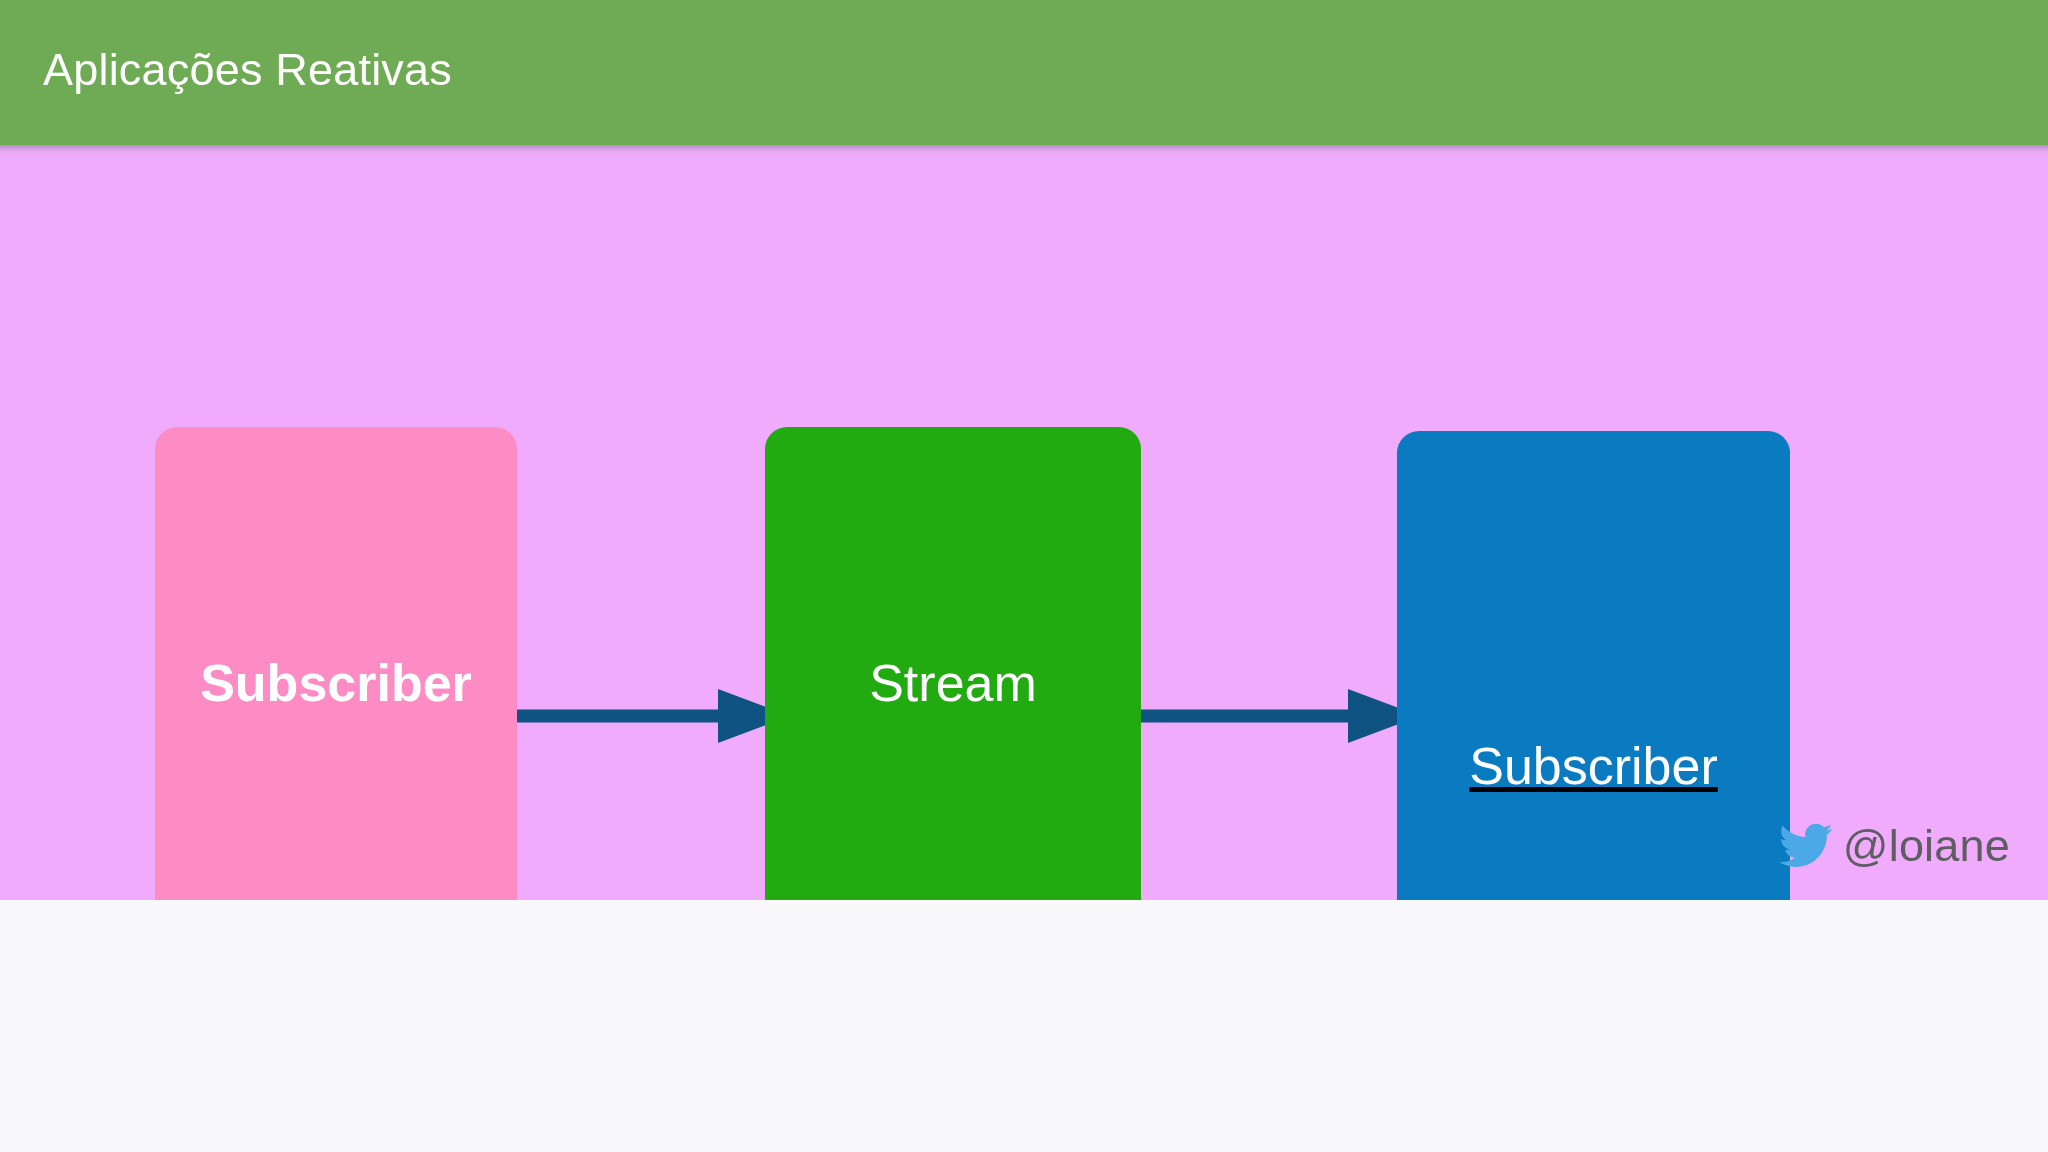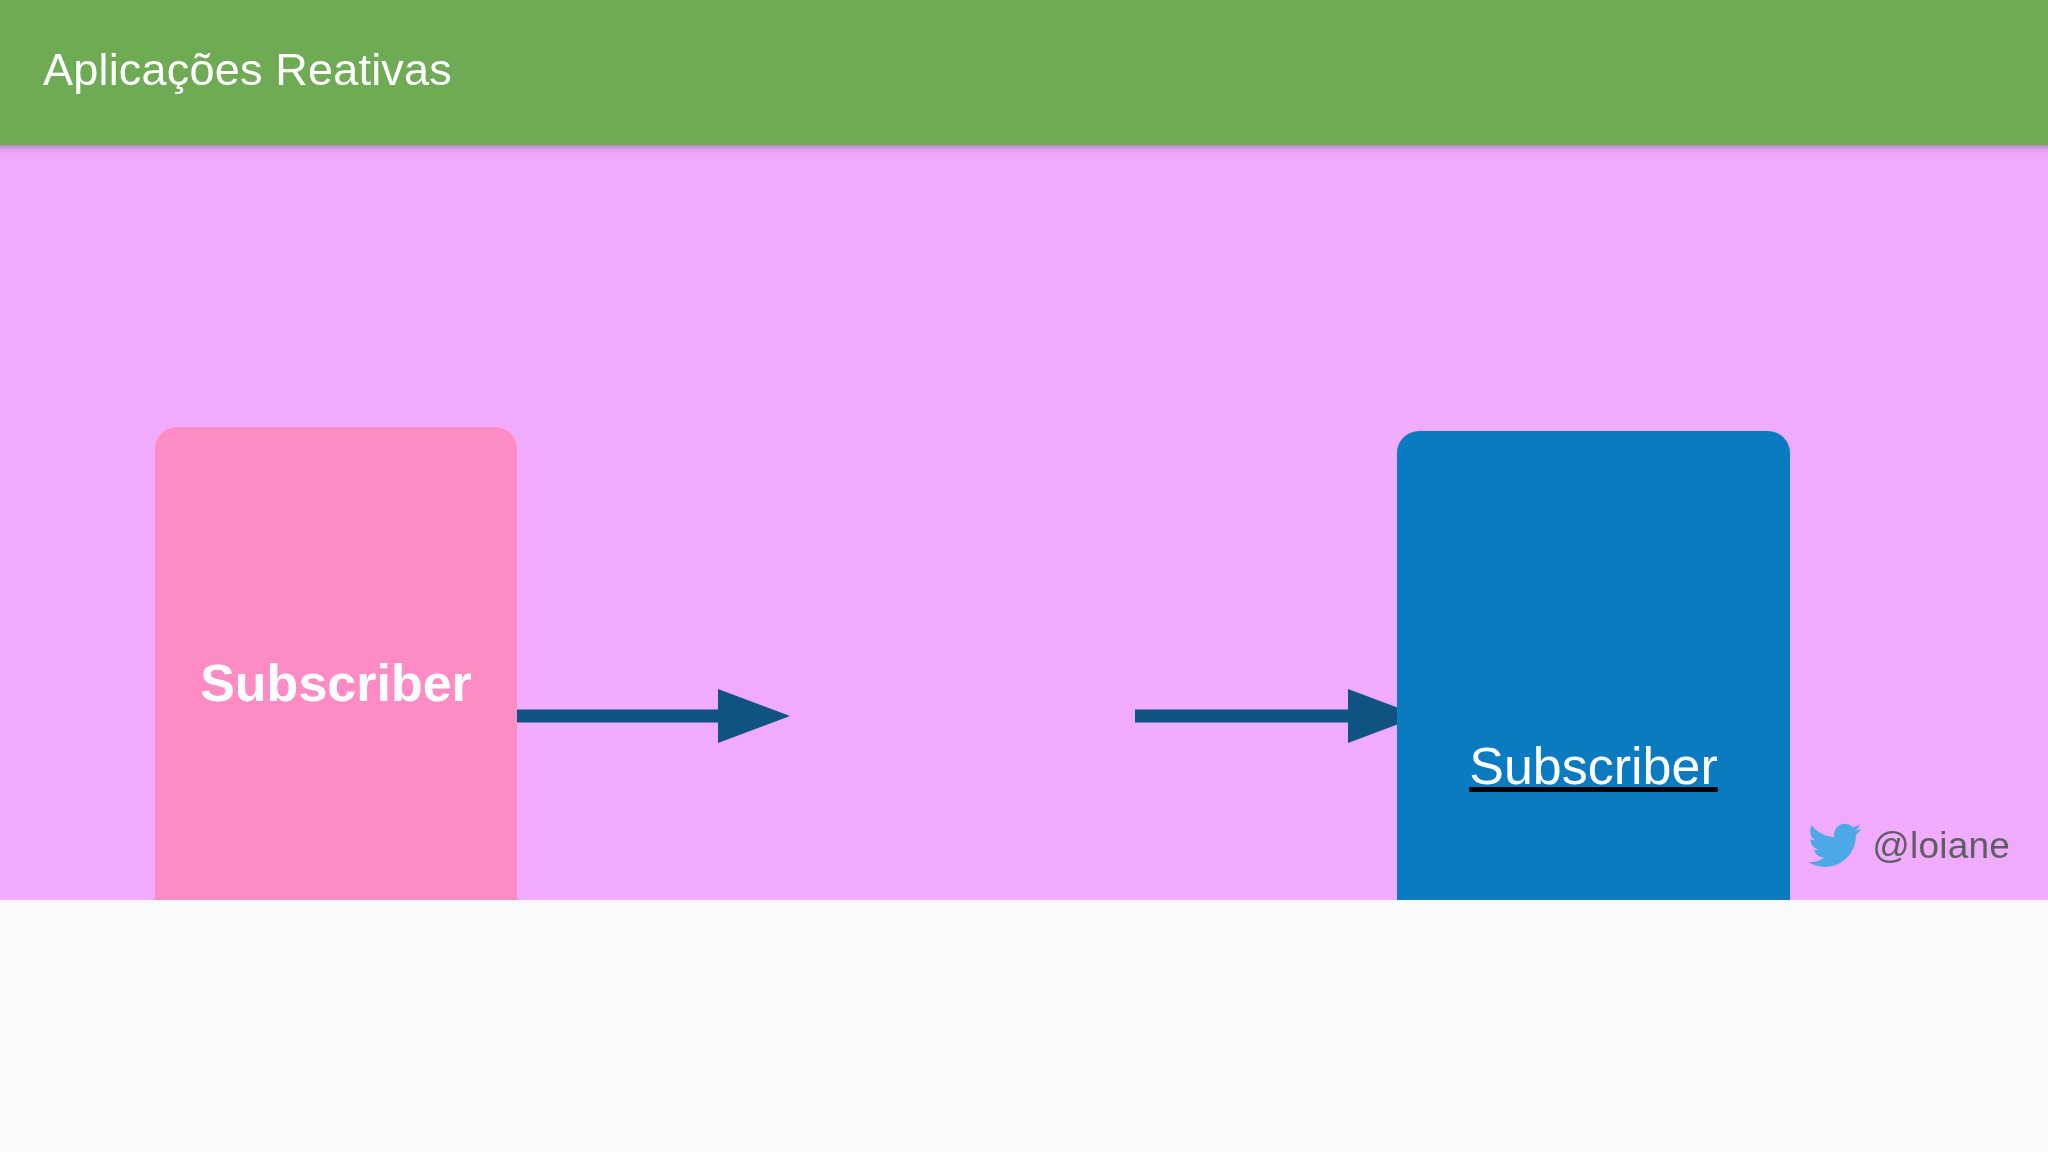--- a/index.html
+++ b/index.html
@@ -128,21 +128,21 @@
   
   #footer-handle {
     position: absolute;
     right: 38px;
     bottom: 28px;
     display: flex;
     align-items: center;
     gap: 10px;
   }
   #footer-handle .handle-text {
-    font-size: 37px;
+    font-size: 45px;
     font-weight: 400;
     color: #5d5d62;
     letter-spacing: 0.2px;
     line-height: 52px;
     white-space: nowrap;
   }
   #twitter-bird {
     display: block;
   }
 </style>
@@ -177,20 +177,23 @@
 
       <g>
         <line x1="1404" y1="780" x2="1135" y2="780" stroke="#0f5383" stroke-width="13" stroke-dasharray="11 26 58 26"></line>
       </g>
     </svg>
 
     <div class="node-box" id="node-publisher">
       <span class="node-label">Subscriber</span>
     </div>
 
+    <div class="node-box" id="node-stream">
+      <span class="node-label">Stream</span>
+    </div>
 
     <div class="node-box" id="node-subscriber">
       <span class="node-label">Subscriber</span>
     </div>
 
   </div>
 
   <div id="footer-handle">
     <svg id="twitter-bird" width="54" height="46" viewBox="0 0 54 46" xmlns="http://www.w3.org/2000/svg">
       <path fill="#4ba9e8" d="M53.4 5.9c-2 0.9-4.1 1.5-6.3 1.7 2.3-1.4 4-3.5 4.8-6.1-2.1 1.3-4.5 2.2-7 2.7C42.9 2.1 40.1 0.8 37 0.8c-6 0-10.9 4.9-10.9 10.9 0 0.9 0.1 1.7 0.3 2.5C17.4 13.7 9.2 9.3 3.7 2.5 2.7 4.2 2.2 6.1 2.2 8.2c0 3.8 1.9 7.1 4.9 9.1-1.8-0.1-3.5-0.6-4.9-1.4 0 0 0 0.1 0 0.1 0 5.3 3.8 9.7 8.8 10.7-0.9 0.3-1.9 0.4-2.9 0.4-0.7 0-1.4-0.1-2.1-0.2 1.4 4.3 5.4 7.5 10.2 7.6-3.7 2.9-8.4 4.7-13.6 4.7-0.9 0-1.8-0.1-2.6-0.2 4.8 3.1 10.6 4.9 16.8 4.9 20.1 0 31.1-16.7 31.1-31.1 0-0.5 0-0.9 0-1.4C50.1 10.1 51.9 8.1 53.4 5.9z"></path>

